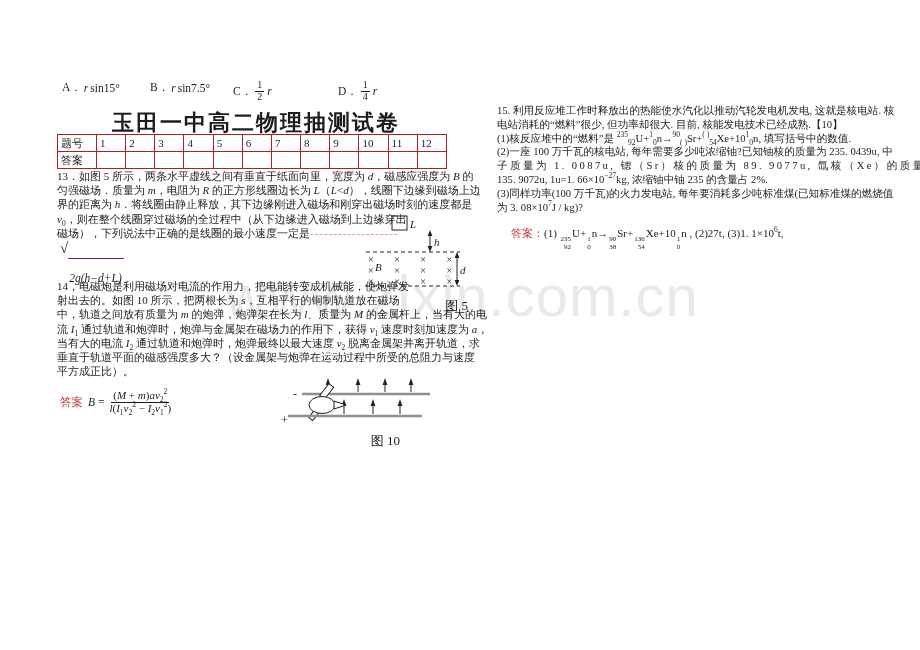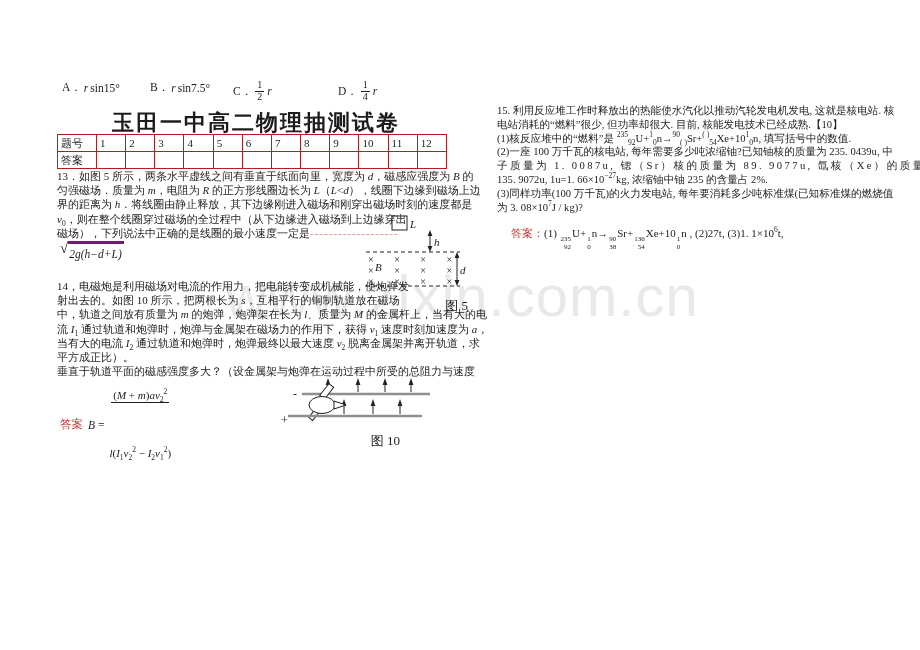--- a/index.html
+++ b/index.html
@@ -27,24 +27,24 @@
   .atable td.lab{width:32px;}
   
   .tblock{position:absolute;font-size:11px;line-height:14.2px;}
   .tl{white-space:nowrap;}
   sub,sup{font-size:7.5px;line-height:0;}
   .dashes{color:#e3827f;letter-spacing:1px;}
   .red{color:#c03a38;}
   
   .q13f{position:absolute;left:60px;top:241px;font-size:11.5px;display:inline-flex;align-items:flex-start;}
   .rad{font-size:15px;line-height:15px;}
-  .radicand{border-top:3px solid #701a75;padding:4px 2px 0 1px;margin-top:0;}
+  .radicand{border-top:1px solid #701a75;padding:13px 2px 0 1px;margin-top:17px;}
   
   .q14ans{position:absolute;left:60px;top:390px;font-size:11.5px;display:inline-flex;align-items:center;gap:5px;}
-  .q14ans .frac{font-size:11px;gap:45px;}
+  .q14ans .frac{font-size:11px;}
   
   .fig{position:absolute;}
   .figcap{font-size:13px;text-align:right;}
   svg .ln{stroke:#222;stroke-width:1;}
   svg .rail{stroke:#8f8f8f;stroke-width:2.6;}
   svg .dashln{stroke:#222;stroke-width:1;stroke-dasharray:4 3;}
   svg text{font-family:"Liberation Serif","DejaVu Serif",serif;font-size:11px;fill:#1c1c1c;}
   svg text.itx{font-style:italic;}
   svg text.xs{font-size:10px;letter-spacing:9px;}
   svg text.sign{font-size:12px;}
@@ -151,22 +151,22 @@
     </svg>
     <div class="figcap" style="margin-top:2px;margin-left:-8px;">图 5</div>
   </div>
 
   <div class="tblock z" style="left:57px;top:279px;width:404px;">
     <div class="tl">14，电磁炮是利用磁场对电流的作用力，把电能转变成机械能，使炮弹发</div>
     <div class="tl">射出去的。如图 10 所示，把两根长为 <i>s</i>，互相平行的铜制轨道放在磁场</div>
     <div class="tl">中，轨道之间放有质量为 <i>m</i> 的炮弹，炮弹架在长为 <i>l</i>、质量为 <i>M</i> 的金属杆上，当有大的电</div>
     <div class="tl">流 <i>I</i><sub>1</sub> 通过轨道和炮弹时，炮弹与金属架在磁场力的作用下，获得 <i>v</i><sub>1</sub> 速度时刻加速度为 <i>a</i>，</div>
     <div class="tl">当有大的电流 <i>I</i><sub>2</sub> 通过轨道和炮弹时，炮弹最终以最大速度 <i>v</i><sub>2</sub> 脱离金属架并离开轨道，求</div>
+    <div class="tl">垂直于轨道平面的磁感强度多大？（设金属架与炮弹在运动过程中所受的总阻力与速度</div>
     <div class="tl">平方成正比）。</div>
-    <div class="tl">垂直于轨道平面的磁感强度多大？（设金属架与炮弹在运动过程中所受的总阻力与速度</div>
   </div>
 
   <div class="q14ans z">
     <span class="red">答案</span>
     <span><i>B</i> =</span>
     <span class="frac">
       <span class="num">(<i>M</i> + <i>m</i>)<i>a</i><i>v</i><sub>2</sub><sup>2</sup></span>
       <span class="den"><i>l</i>(<i>I</i><sub>1</sub><i>v</i><sub>2</sub><sup>2</sup> − <i>I</i><sub>2</sub><i>v</i><sub>1</sub><sup>2</sup>)</span>
     </span>
   </div>

